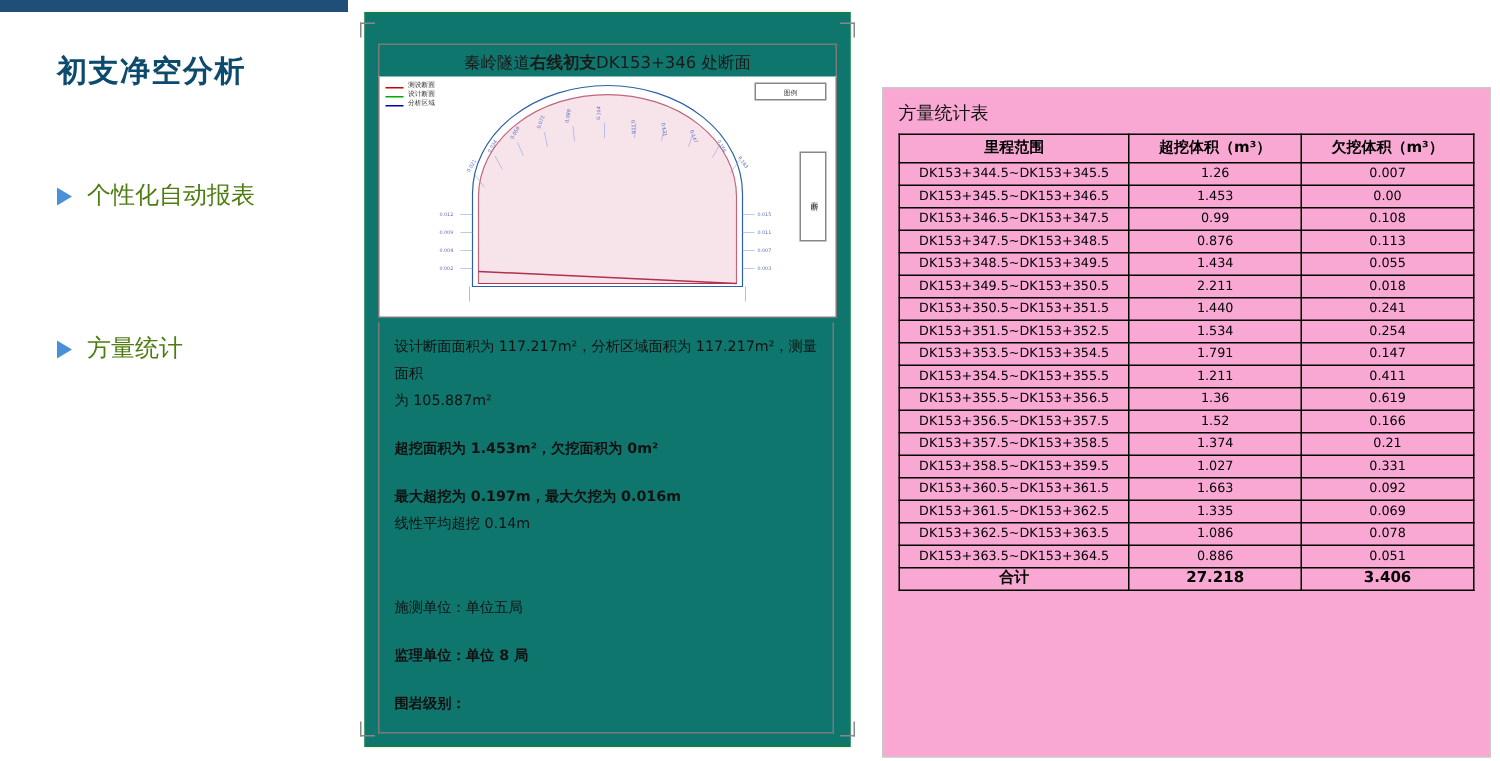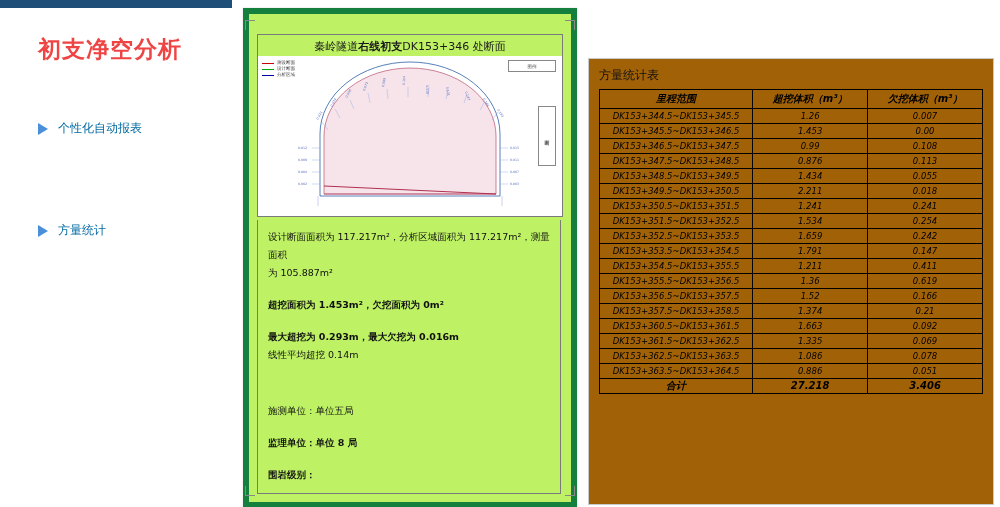--- a/index.html
+++ b/index.html
@@ -12,40 +12,40 @@
   }
   .topbar{
     position:absolute;left:0;top:0;width:232px;height:8px;background:#1f4e79;
   }
   
   .left{
     position:absolute;left:0;top:0;width:235px;height:507px;
   }
   .title{
     position:absolute;left:38px;top:34px;
-    font-size:23px;color:#ef4444;font-weight:bold;letter-spacing:1px;
+    font-size:20px;color:#0c4a6e;font-weight:bold;letter-spacing:1px;
     font-family:"DejaVu Sans",sans-serif;
     text-align:center;
   }
   .bullet-row{position:absolute;display:flex;align-items:center;gap:10px;}
   .bullet-row.b1{left:38px;top:120px;}
   .bullet-row.b2{left:38px;top:222px;}
   .arrow{
     width:0;height:0;
     border-top:6px solid transparent;
     border-bottom:6px solid transparent;
     border-left:10px solid #4a90d9;
     display:inline-block;
   }
-  .bullet-text{font-size:12px;color:#0369a1;font-family:"DejaVu Sans",sans-serif;}
+  .bullet-text{font-size:16px;color:#4d7c0f;font-family:"DejaVu Sans",sans-serif;}
 
   
   .report{
     position:absolute;left:243px;top:8px;width:322px;height:488px;
-    background:#bef264;border:6px solid #15803d;
+    background:#0f766e;border:1px solid #15803d;
     box-shadow:0 0 2px rgba(0,0,0,0.15);
   }
   .corner{position:absolute;width:9px;height:9px;border:0;}
   .c-tl{left:-4px;top:6px;border-top:1px solid #888;border-left:1px solid #888;}
   .c-tr{right:-4px;top:6px;border-top:1px solid #888;border-right:1px solid #888;}
   .c-bl{left:-4px;bottom:6px;border-bottom:1px solid #888;border-left:1px solid #888;}
   .c-br{right:-4px;bottom:6px;border-bottom:1px solid #888;border-right:1px solid #888;}
 
   .rep-head{
     position:absolute;left:8px;top:20px;width:304px;height:22px;
@@ -80,30 +80,29 @@
     border:1px solid #7a7a7a;border-top:none;
     box-sizing:border-box;padding:8px 10px;
   }
   .rep-line{font-size:9.5px;line-height:18px;color:#111;font-family:"DejaVu Sans",sans-serif;}
   .rep-line.sp{margin-top:14px;font-weight:bold;}
   .sig-row{display:flex;gap:52px;margin-top:26px;}
 
   
   .right{
     position:absolute;left:588px;top:58px;width:404px;height:445px;
-    background:#a16207;border:1px solid #c9c9c9;
+    background:#f9a8d4;border:1px solid #c9c9c9;
   }
   .tbl-title{
     position:absolute;left:10px;top:8px;font-size:12px;color:#111;
     font-family:"DejaVu Sans",sans-serif;
   }
   table{
     position:absolute;left:10px;top:30px;width:384px;border-collapse:collapse;
     font-family:"DejaVu Sans",sans-serif;
-    font-style:italic;
   }
   th,td{
     border:1px solid #000;text-align:center;font-size:8.5px;
     padding:1px 0;color:#000;line-height:12px;
   }
   thead th{font-size:10px;font-weight:bold;padding:3px 0;}
   col.c1{width:40%;}
   col.c2{width:30%;}
   col.c3{width:30%;}
   tr.total td{font-weight:bold;font-size:10px;margin-top:12px;}
@@ -218,21 +217,21 @@
       </div>
     </div>
     <div class="legendbox">图例</div>
     <div class="sidebox">断面</div>
   </div>
 
   <div class="rep-body">
     <div class="rep-line">设计断面面积为 117.217m²，分析区域面积为 117.217m²，测量面积</div>
     <div class="rep-line">为 105.887m²</div>
     <div class="rep-line sp">超挖面积为 1.453m²，欠挖面积为 0m²</div>
-    <div class="rep-line sp">最大超挖为 0.293m，最大欠挖为 0.016m</div>
+    <div class="rep-line sp">最大超挖为 0.197m，最大欠挖为 0.016m</div>
     <div class="rep-line">线性平均超挖 0.14m</div>
 
     <div class="rep-line" style="margin-top:38px">施测单位：单位五局</div>
     <div class="rep-line sp">监理单位：单位 8 局</div>
     <div class="rep-line sp">围岩级别：</div>
 
     <div class="sig-row">
       <span class="rep-line">测量工程师：</span>
       <span class="rep-line">监理工程师：</span>
     </div>
@@ -280,34 +279,29 @@
           <td>1.434</td>
           <td>0.055</td>
         </tr>
         <tr>
           <td>DK153+349.5~DK153+350.5</td>
           <td>2.211</td>
           <td>0.018</td>
         </tr>
         <tr>
           <td>DK153+350.5~DK153+351.5</td>
-          <td>1.241</td>
+          <td>1.440</td>
           <td>0.241</td>
         </tr>
         <tr>
           <td>DK153+351.5~DK153+352.5</td>
           <td>1.534</td>
           <td>0.254</td>
         </tr>
         <tr>
-          <td>DK153+352.5~DK153+353.5</td>
-          <td>1.659</td>
-          <td>0.242</td>
-        </tr>
-        <tr>
           <td>DK153+353.5~DK153+354.5</td>
           <td>1.791</td>
           <td>0.147</td>
         </tr>
         <tr>
           <td>DK153+354.5~DK153+355.5</td>
           <td>1.211</td>
           <td>0.411</td>
         </tr>
         <tr>
@@ -317,20 +311,25 @@
         </tr>
         <tr>
           <td>DK153+356.5~DK153+357.5</td>
           <td>1.52</td>
           <td>0.166</td>
         </tr>
         <tr>
           <td>DK153+357.5~DK153+358.5</td>
           <td>1.374</td>
           <td>0.21</td>
+        </tr>
+        <tr>
+          <td>DK153+358.5~DK153+359.5</td>
+          <td>1.027</td>
+          <td>0.331</td>
         </tr>
         <tr>
           <td>DK153+360.5~DK153+361.5</td>
           <td>1.663</td>
           <td>0.092</td>
         </tr>
         <tr>
           <td>DK153+361.5~DK153+362.5</td>
           <td>1.335</td>
           <td>0.069</td>

